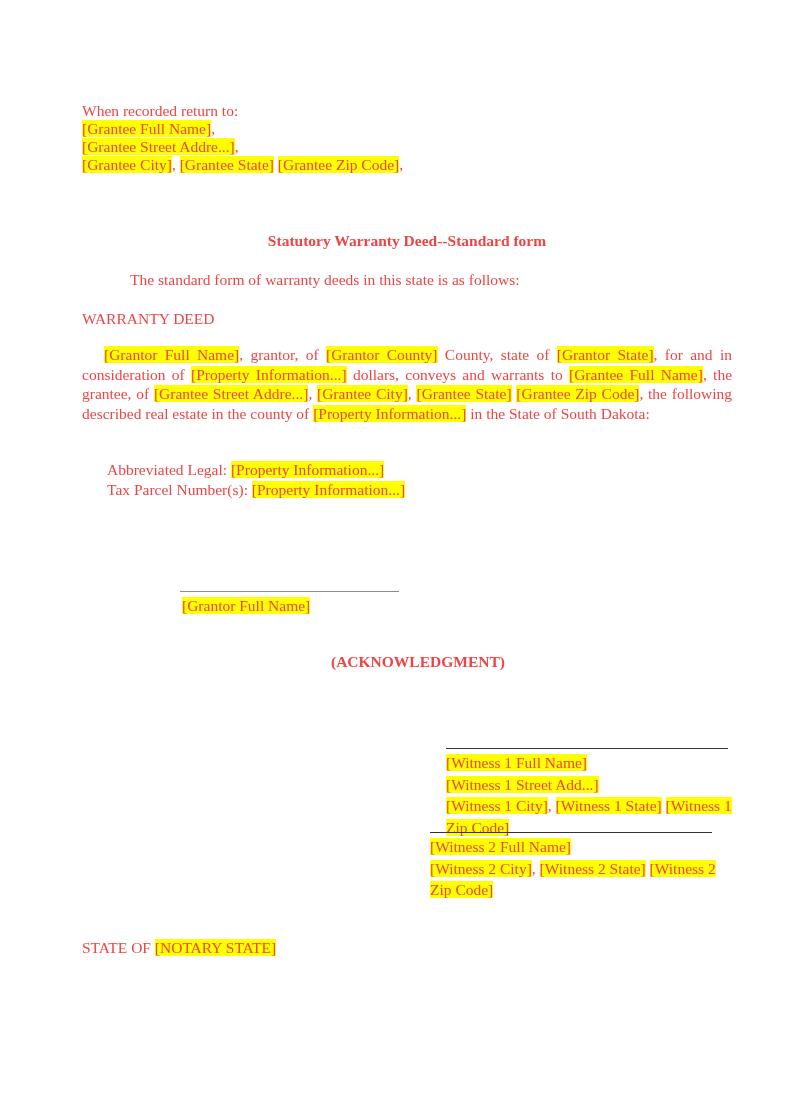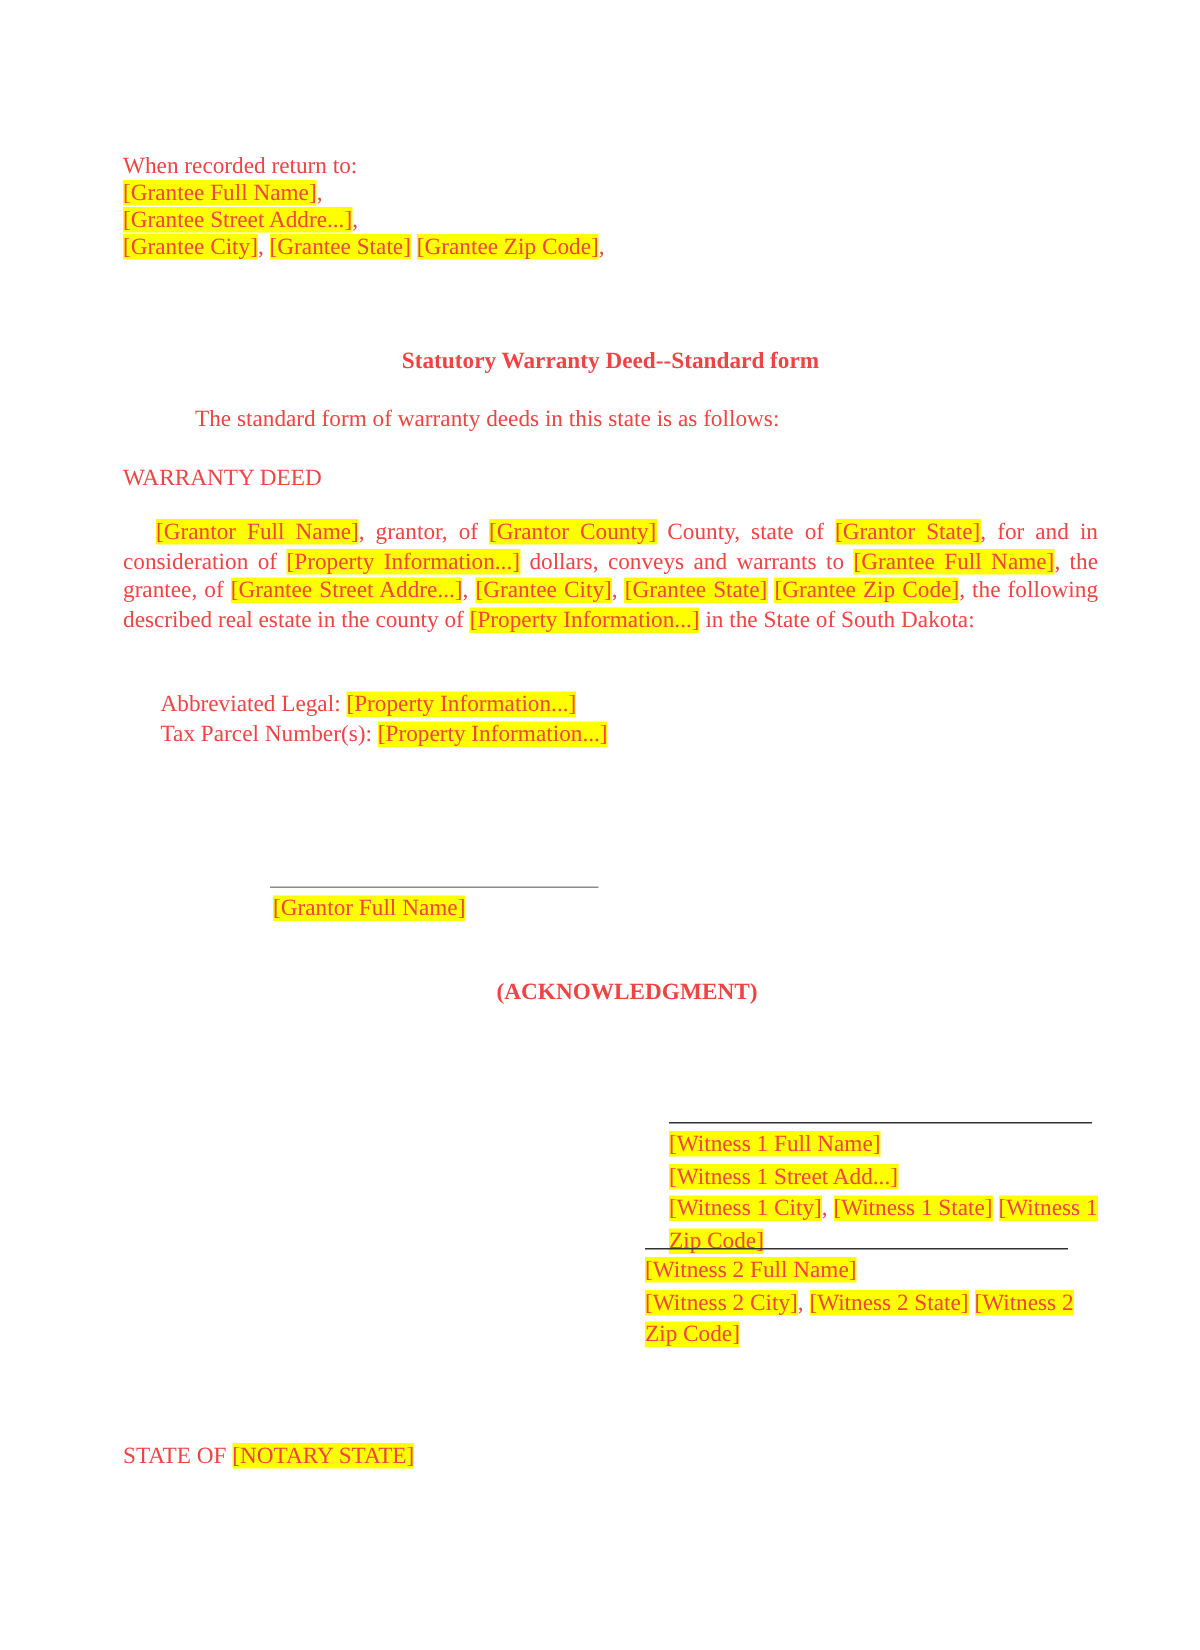--- a/index.html
+++ b/index.html
@@ -75,15 +75,15 @@
   </div>
 
   <div class="abs witness-block" style="left:430px; top:832px;">
     <div class="rule"></div>
     <div class="wlines">
       <div><span class="hl">[Witness 2 Full Name]</span></div>
       <div><span class="hl">[Witness 2 City]</span><span>, </span><span class="hl">[Witness 2 State]</span><span> </span><span class="hl">[Witness 2 Zip Code]</span></div>
     </div>
   </div>
 
-  <div class="abs nowrap" style="left:82px; top:961px;text-align:right;"><span>STATE OF </span><span class="hl">[NOTARY STATE]</span></div>
+  <div class="abs nowrap" style="left:82px; top:938px;text-align:right;"><span>STATE OF </span><span class="hl">[NOTARY STATE]</span></div>
 
 </div>
 
 </body></html>

